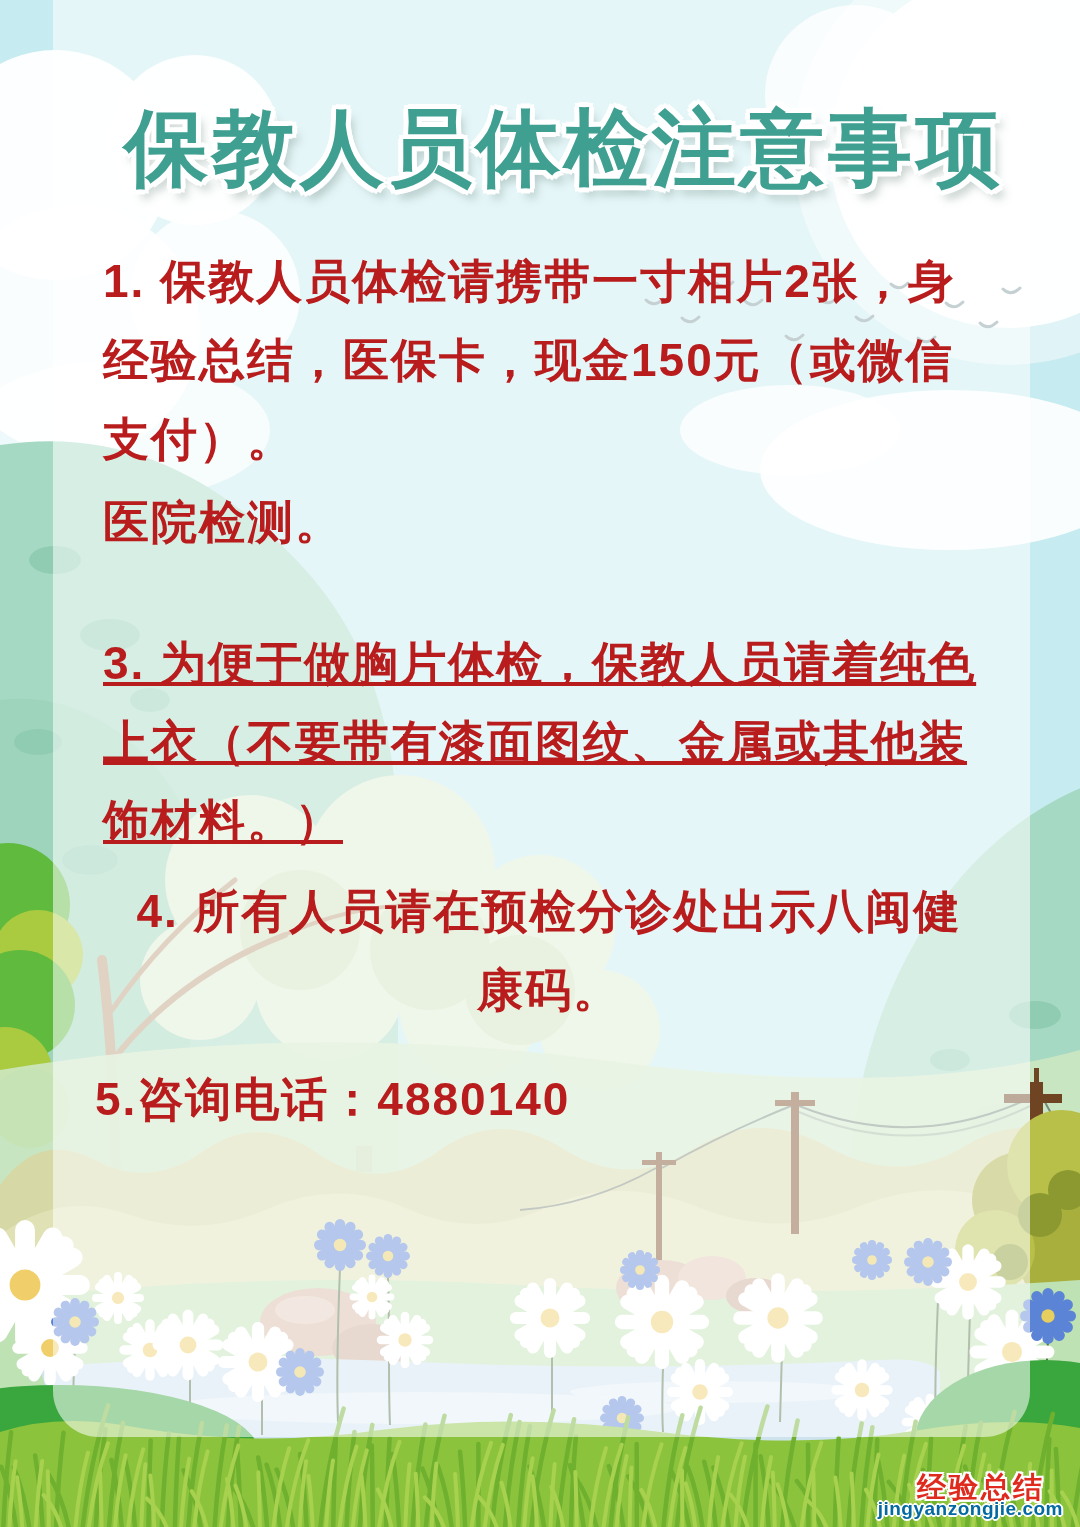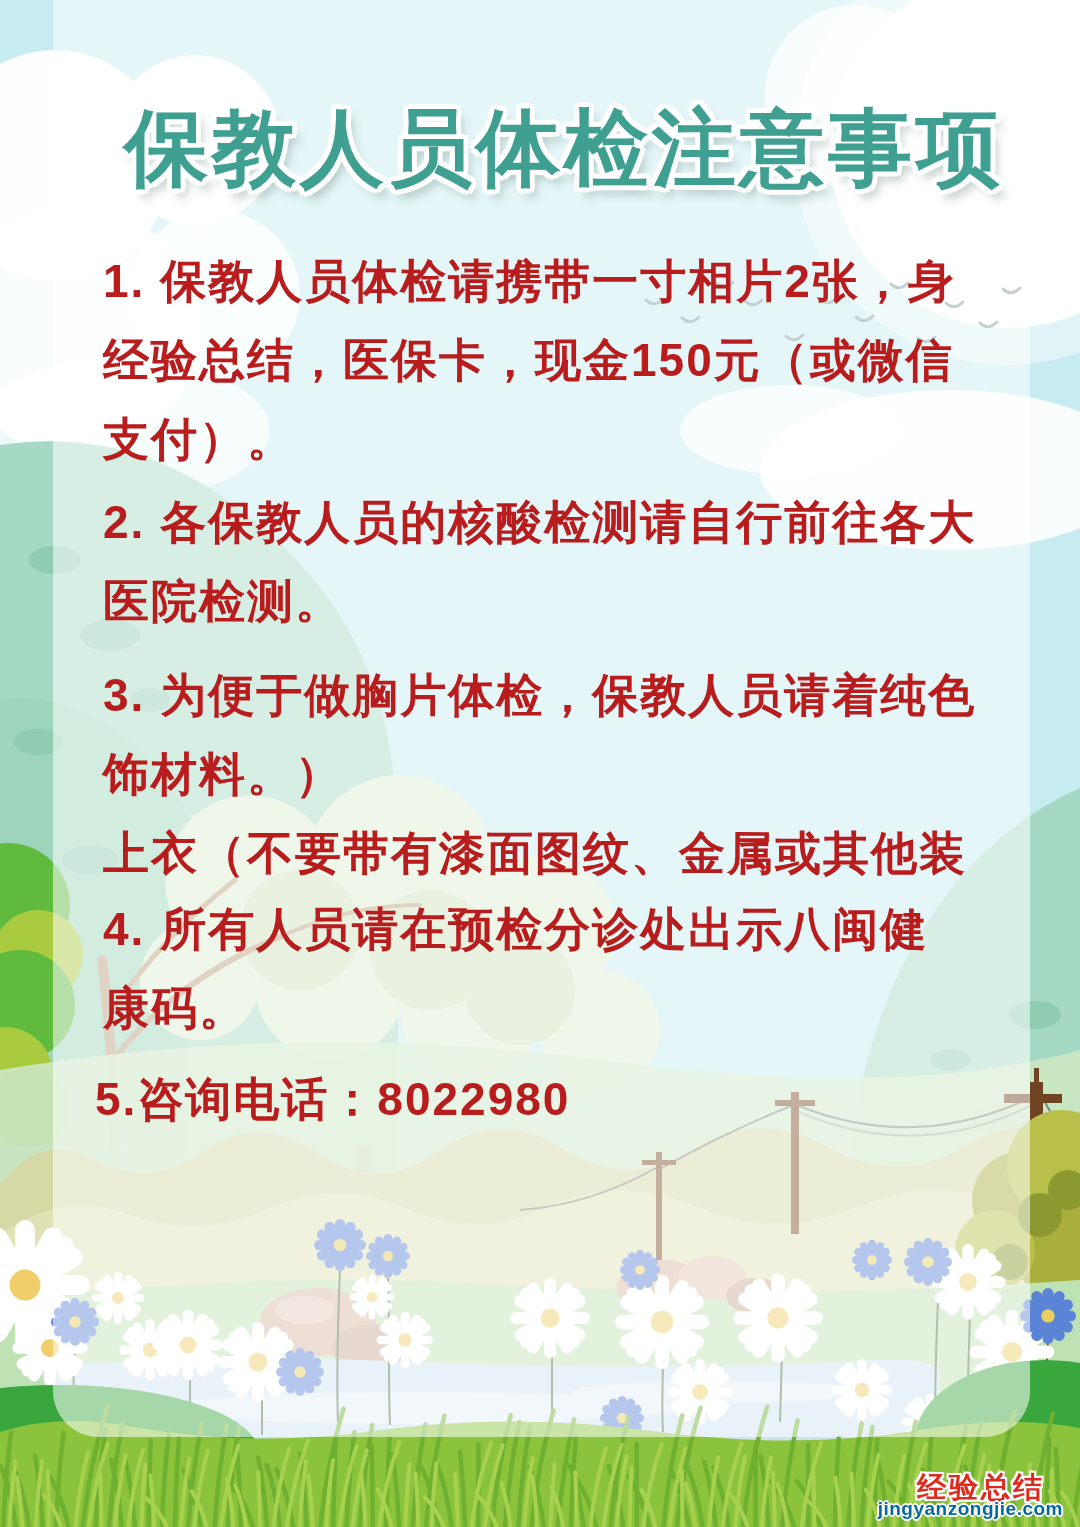--- a/index.html
+++ b/index.html
@@ -23,22 +23,22 @@
       -5px 0 0 #fff,5px 0 0 #fff,0 -5px 0 #fff,0 5px 0 #fff,
       -4px -4px 0 #fff,4px -4px 0 #fff,-4px 4px 0 #fff,4px 4px 0 #fff,
       6px 9px 10px rgba(110,140,130,0.45);
     margin-left: 24px;
   }
   .note{
     position:absolute;left:103px;width:892px;z-index:10;
     font-size:46px;font-weight:700;color:#b91c1c;
     letter-spacing:2px;line-height:79px;
   }
-  .note-1{top:242px;} .note-2{top:483px;} .note-3{top:656px;}
-  .note-4{top:890px;} .note-5{top:1060px;left:95px;}
+  .note-1{top:242px;} .note-2{top:483px;} .note-3{top:624px;text-decoration:underline;}
+  .note-4{top:872px;text-align:center;} .note-5{top:1060px;left:95px;}
   .bline{white-space:nowrap;}
   .watermark-brand{
     position:absolute;top:1468px;right:35px;z-index:12;
     font-size:29px;font-weight:900;letter-spacing:3px;color:#df2a1e;
     text-shadow:-2px 0 0 #fff,2px 0 0 #fff,0 -2px 0 #fff,0 2px 0 #fff,
       -2px -2px 0 #fff,2px -2px 0 #fff,-2px 2px 0 #fff,2px 2px 0 #fff;
   }
   .watermark-site{
     position:absolute;top:1498px;right:17px;z-index:12;
     font-size:19px;font-weight:900;letter-spacing:0.5px;color:#0369a1;
@@ -454,35 +454,34 @@
 
   <div class="poster-title">保教人员体检注意事项</div>
 
   <div class="note note-1">
     <div class="bline">1. 保教人员体检请携带一寸相片2张，身</div>
     <div class="bline">经验总结，医保卡，现金150元（或微信</div>
     <div class="bline">支付）。</div>
   </div>
 
   <div class="note note-2">
-    <div class="bline">2. 各保教人员的核酸检测请自行前往各大</div>
     <div class="bline">医院检测。</div>
   </div>
 
   <div class="note note-3">
     <div class="bline">3. 为便于做胸片体检，保教人员请着纯色</div>
+    <div class="bline">上衣（不要带有漆面图纹、金属或其他装</div>
     <div class="bline">饰材料。）</div>
-    <div class="bline">上衣（不要带有漆面图纹、金属或其他装</div>
   </div>
 
   <div class="note note-4">
     <div class="bline">4. 所有人员请在预检分诊处出示八闽健</div>
     <div class="bline">康码。</div>
   </div>
 
   <div class="note note-5">
-    <div class="bline">5.咨询电话：8022980</div>
+    <div class="bline">5.咨询电话：4880140</div>
   </div>
 
   <div class="watermark-brand">经验总结</div>
   <div class="watermark-site">jingyanzongjie.com</div>
 
 </div>
 
 </body></html>

